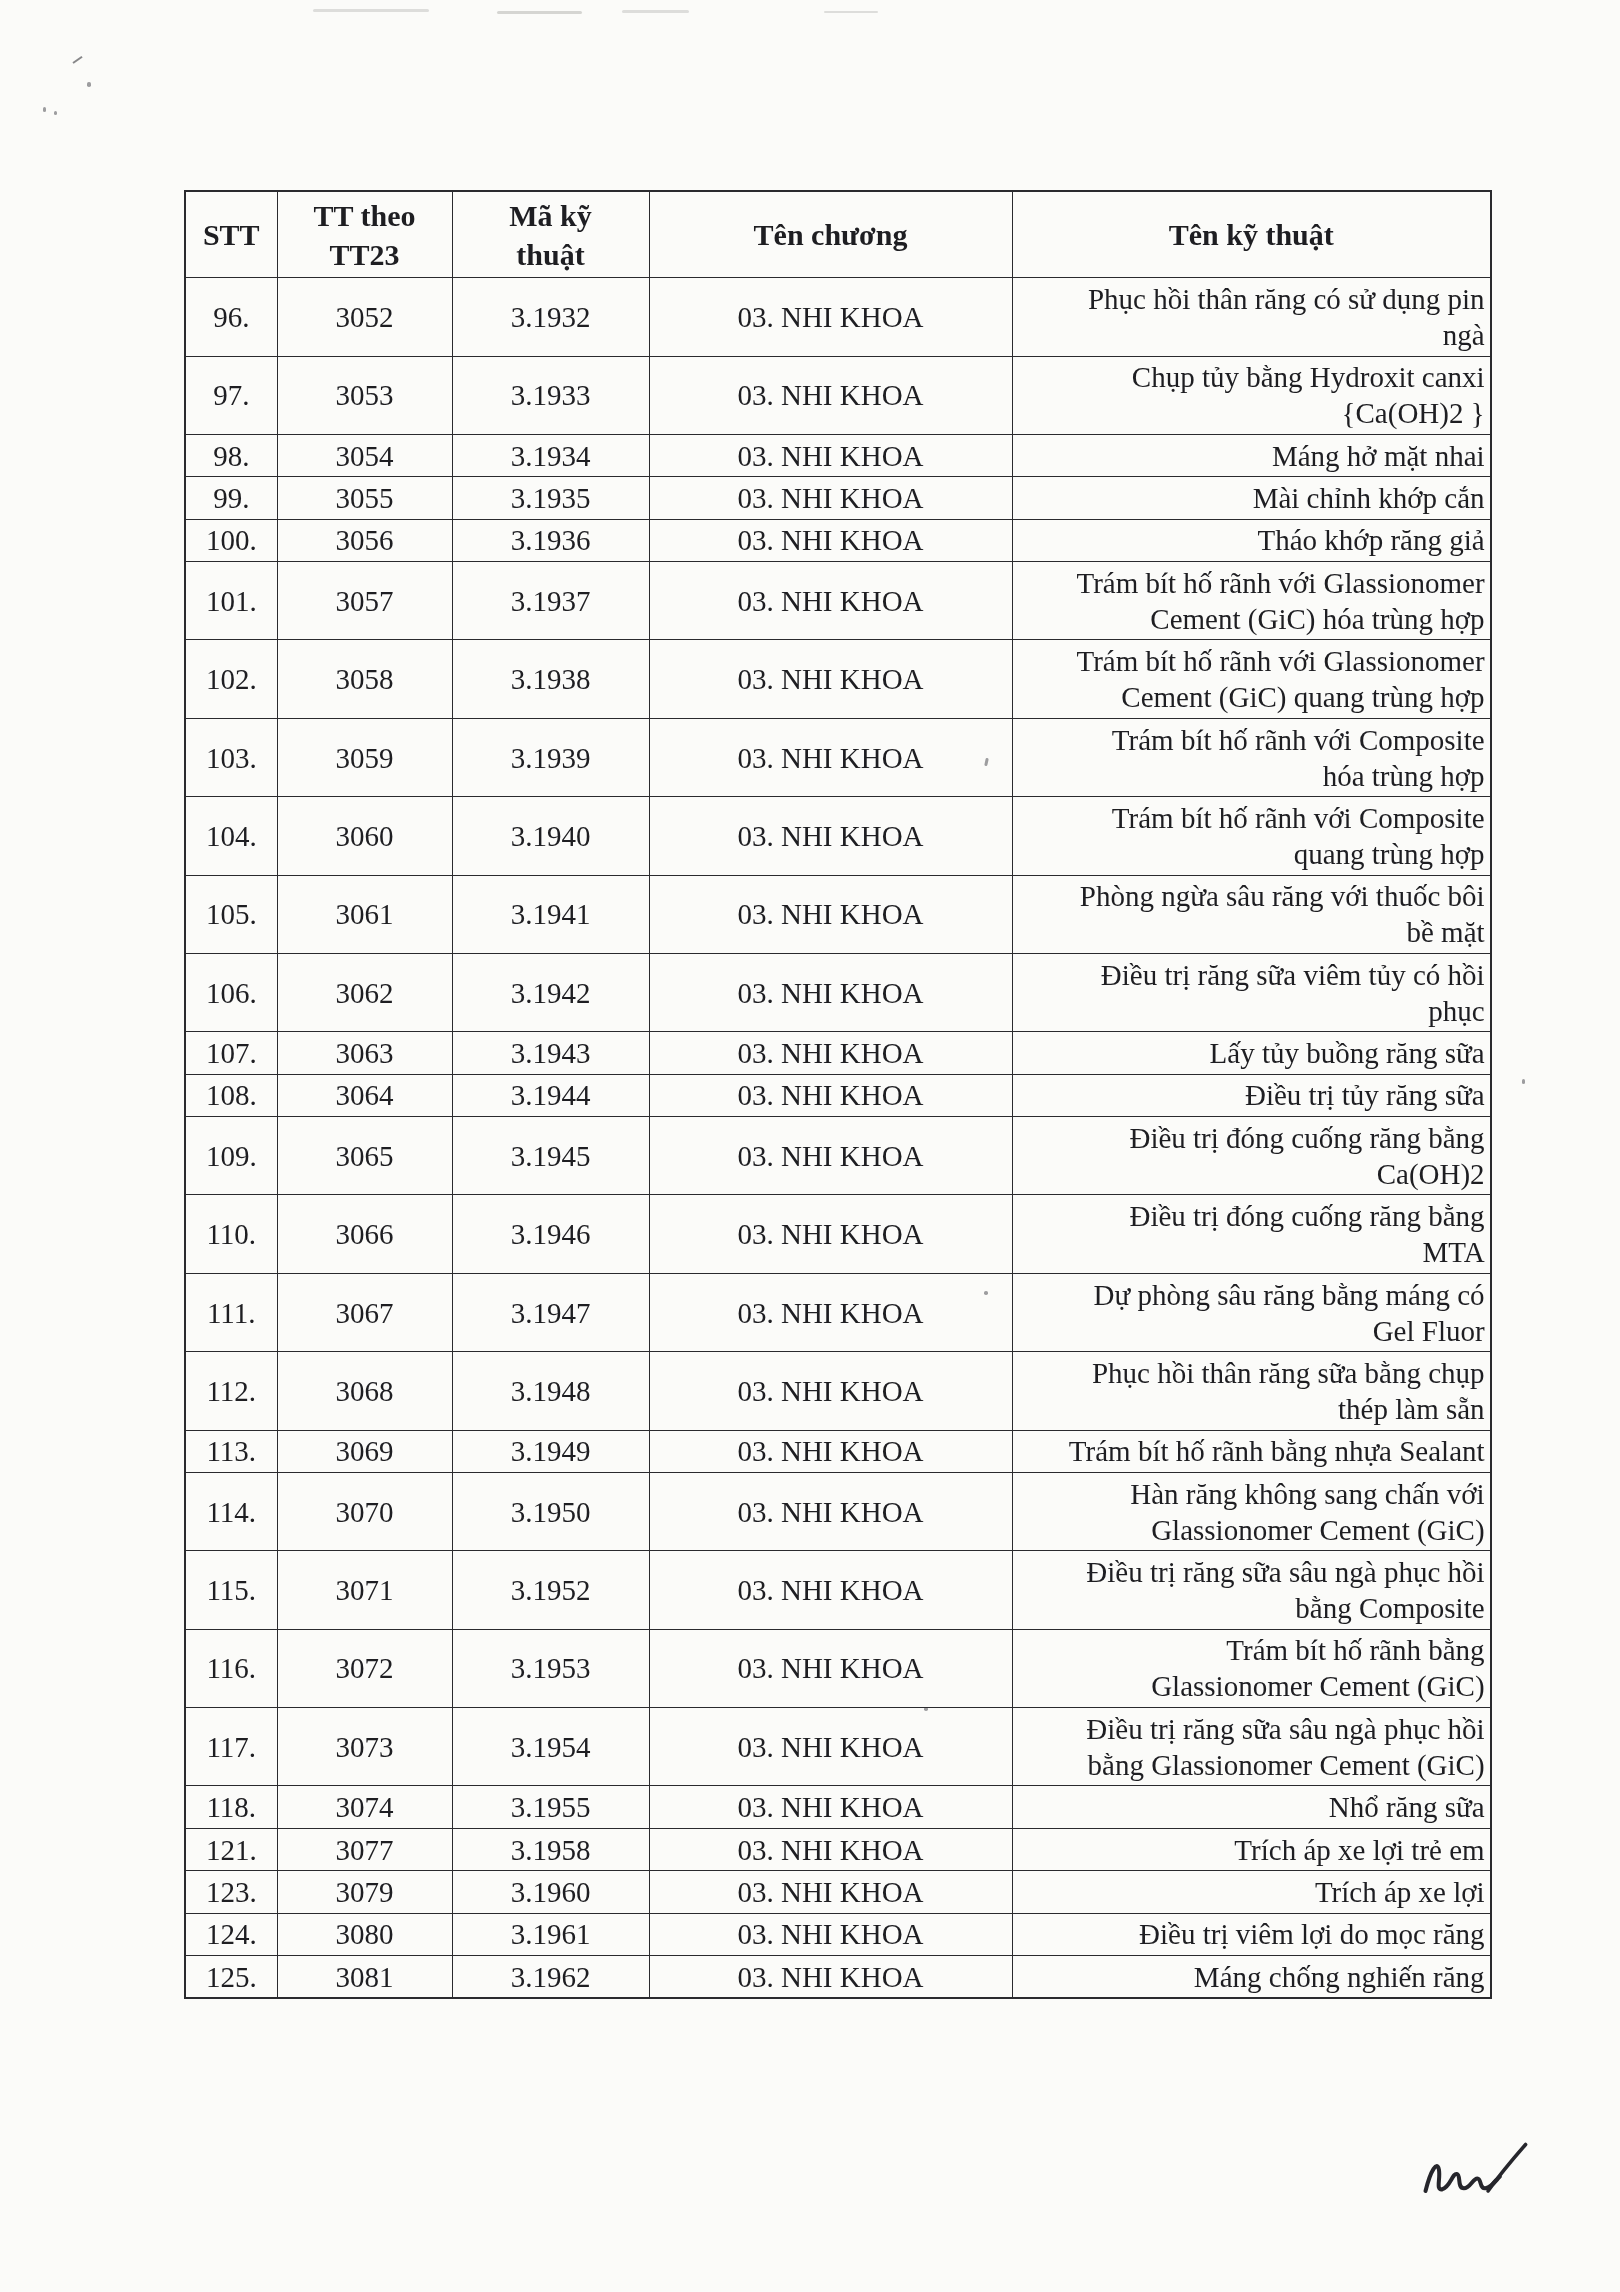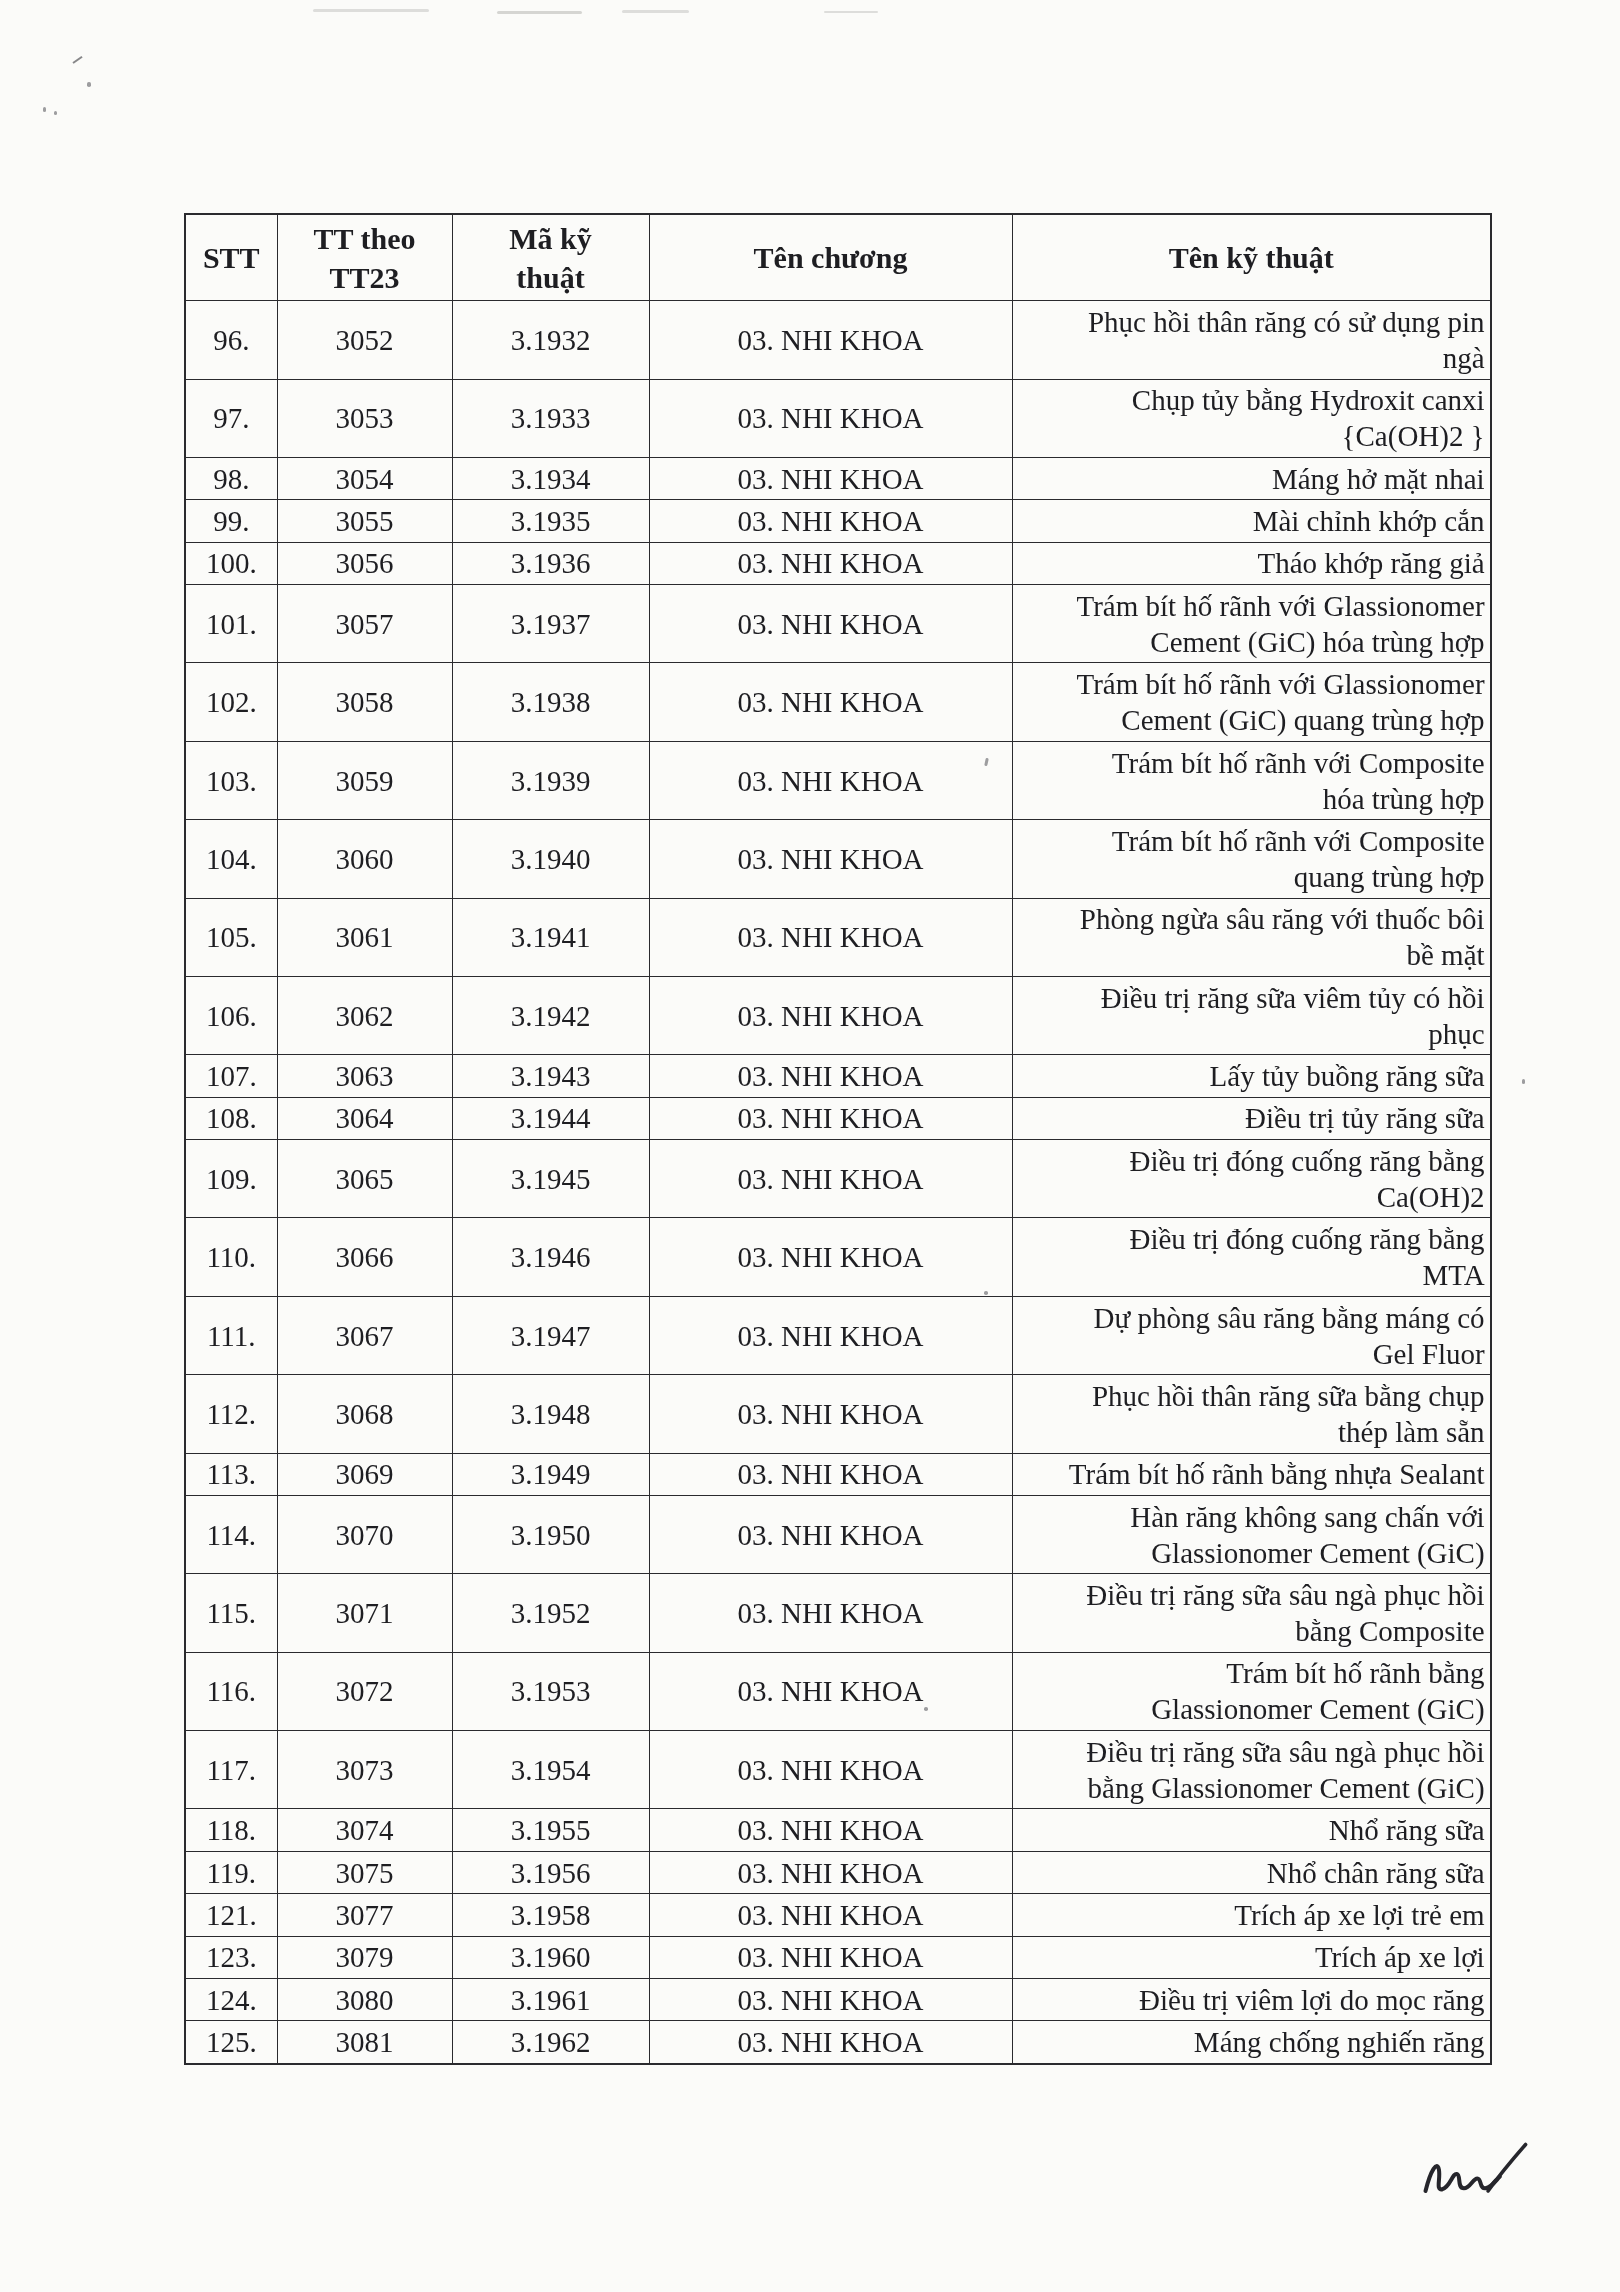--- a/index.html
+++ b/index.html
@@ -15,21 +15,20 @@
     font-family:"Liberation Serif","DejaVu Serif",serif;
     position:relative;
     overflow:hidden;
   }
   table.sheet-table{
     position:absolute;left:184px;top:190px;
     width:1306px;
     border-collapse:collapse;
     table-layout:fixed;
     border:2.7px solid var(--border);
-    margin-top:23px;
   }
   .sheet-table th,.sheet-table td{
     border:1.8px solid var(--border);
     vertical-align:middle;
     overflow:hidden;
   }
   .sheet-table th{
     font-size:30px;
     line-height:39px;
     font-weight:bold;
@@ -284,27 +283,20 @@
   </tr>
 
   <tr>
     <td class="c-stt">118.</td>
     <td class="c-tt">3074</td>
     <td class="c-ma">3.1955</td>
     <td class="c-chuong">03. NHI KHOA</td>
     <td class="c-ten">Nhổ răng sữa</td>
   </tr>
 
-  <tr>
-    <td class="c-stt">119.</td>
-    <td class="c-tt">3075</td>
-    <td class="c-ma">3.1956</td>
-    <td class="c-chuong">03. NHI KHOA</td>
-    <td class="c-ten">Nhổ chân răng sữa</td>
-  </tr>
 
 
   <tr>
     <td class="c-stt">121.</td>
     <td class="c-tt">3077</td>
     <td class="c-ma">3.1958</td>
     <td class="c-chuong">03. NHI KHOA</td>
     <td class="c-ten">Trích áp xe lợi trẻ em</td>
   </tr>
 

